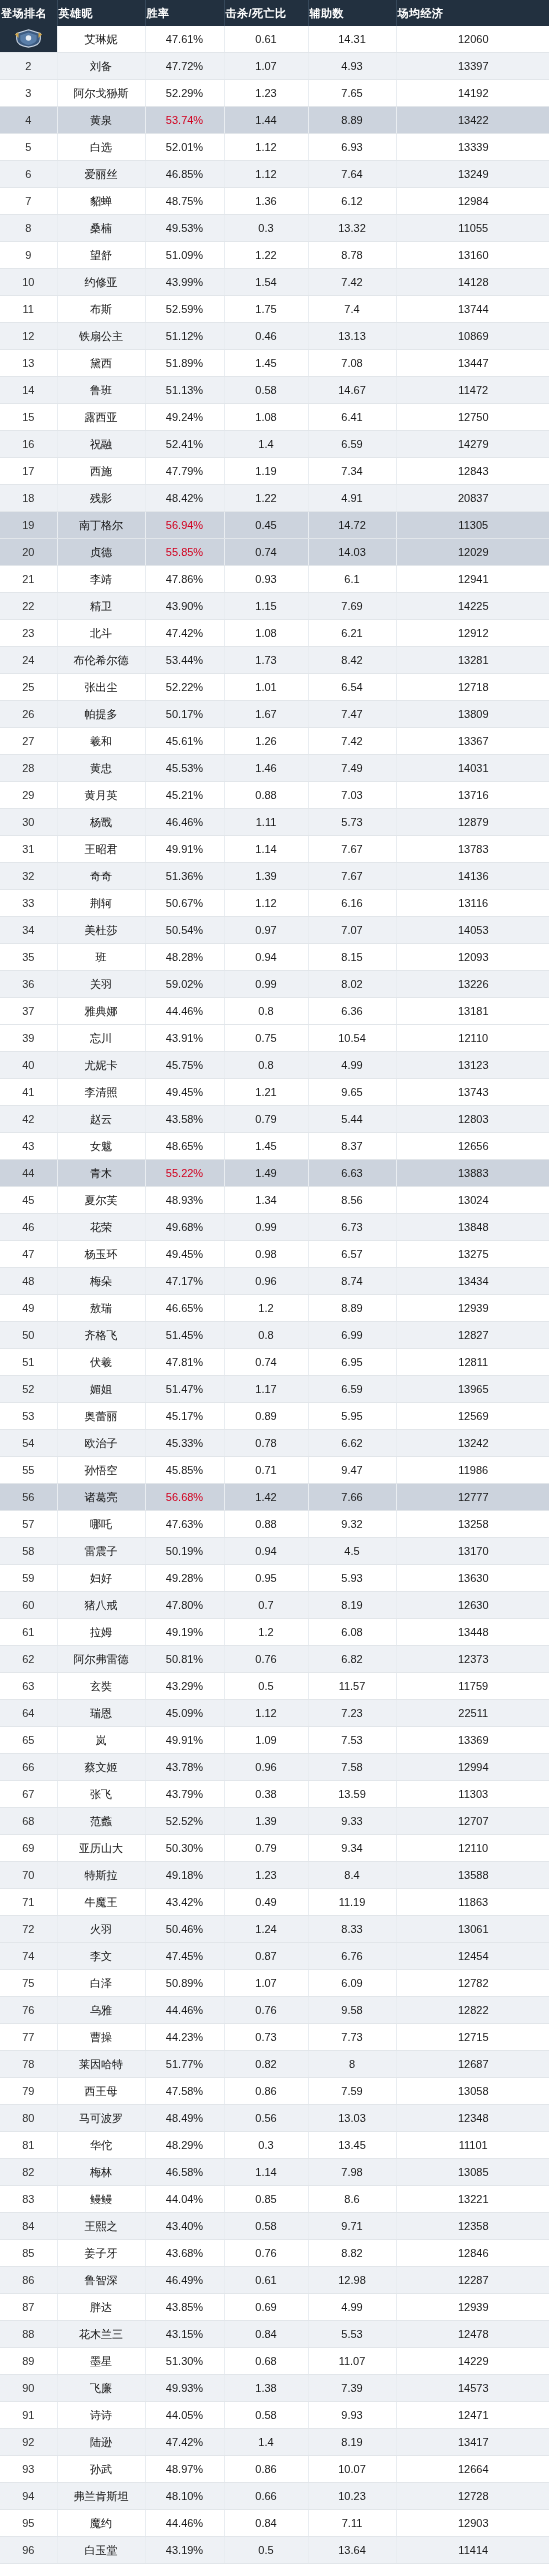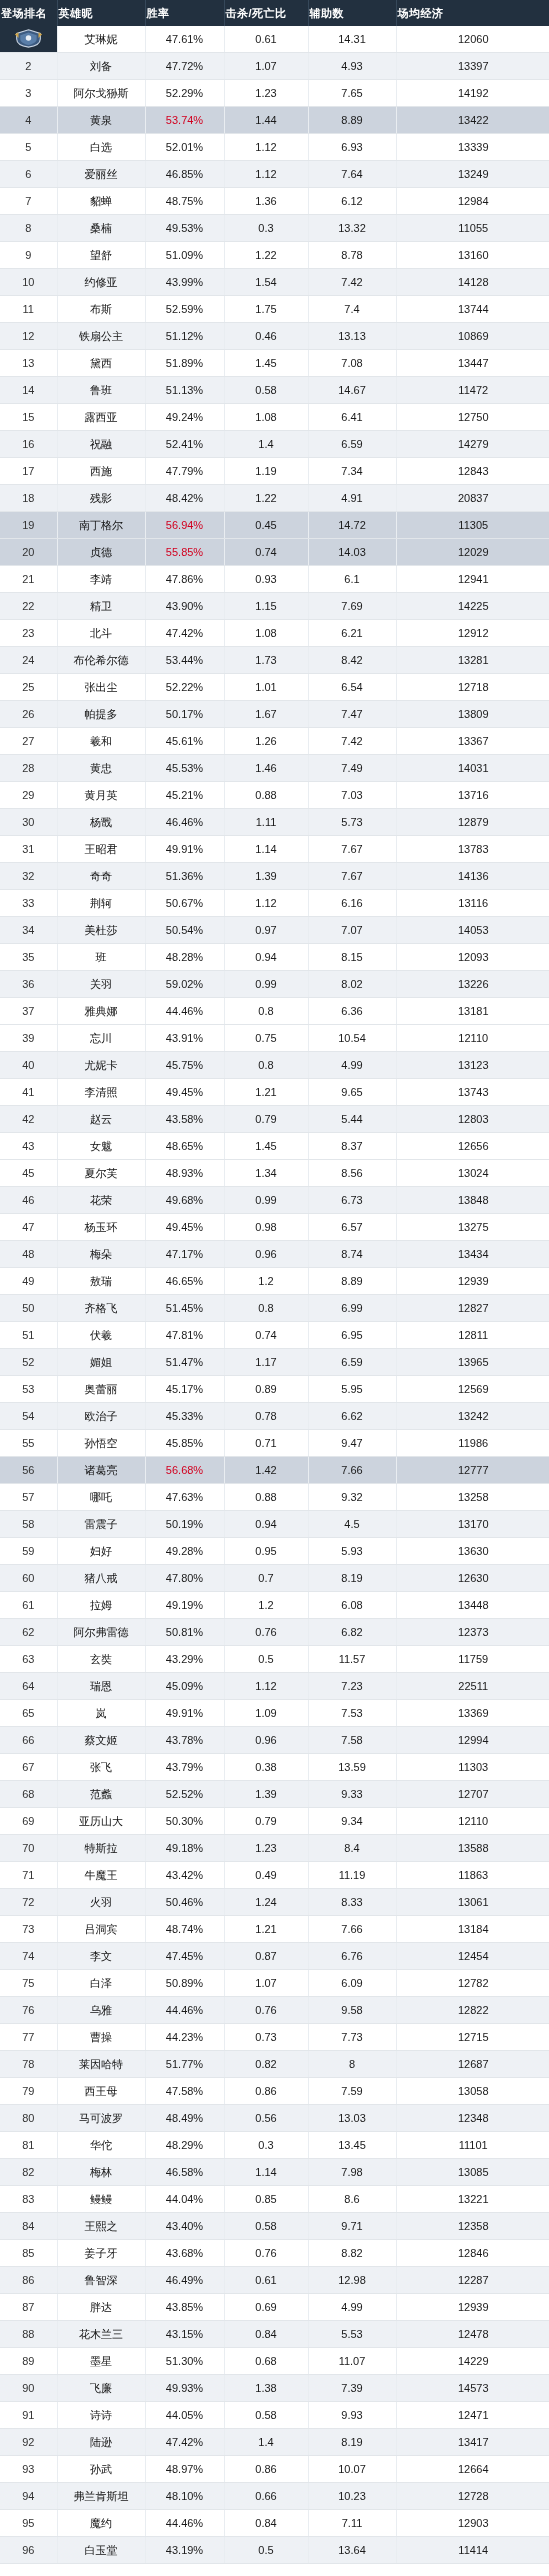--- a/index.html
+++ b/index.html
@@ -431,20 +431,28 @@
           <td class="gold">12803</td>
         </tr>
         <tr class="odd">
           <td class="rank">43</td>
           <td class="hero">女魃</td>
           <td class="win">48.65%</td>
           <td class="kd">1.45</td>
           <td class="assist">8.37</td>
           <td class="gold">12656</td>
         </tr>
+        <tr class="even hl">
+          <td class="rank">44</td>
+          <td class="hero">青木</td>
+          <td class="win">55.22%</td>
+          <td class="kd">1.49</td>
+          <td class="assist">6.63</td>
+          <td class="gold">13883</td>
+        </tr>
         <tr class="odd">
           <td class="rank">45</td>
           <td class="hero">夏尔芙</td>
           <td class="win">48.93%</td>
           <td class="kd">1.34</td>
           <td class="assist">8.56</td>
           <td class="gold">13024</td>
         </tr>
         <tr class="even">
           <td class="rank">46</td>
@@ -655,28 +663,20 @@
           <td class="gold">11863</td>
         </tr>
         <tr class="even">
           <td class="rank">72</td>
           <td class="hero">火羽</td>
           <td class="win">50.46%</td>
           <td class="kd">1.24</td>
           <td class="assist">8.33</td>
           <td class="gold">13061</td>
         </tr>
-        <tr class="odd">
-          <td class="rank">73</td>
-          <td class="hero">吕洞宾</td>
-          <td class="win">48.74%</td>
-          <td class="kd">1.21</td>
-          <td class="assist">7.66</td>
-          <td class="gold">13184</td>
-        </tr>
         <tr class="even">
           <td class="rank">74</td>
           <td class="hero">李文</td>
           <td class="win">47.45%</td>
           <td class="kd">0.87</td>
           <td class="assist">6.76</td>
           <td class="gold">12454</td>
         </tr>
         <tr class="odd">
           <td class="rank">75</td>

